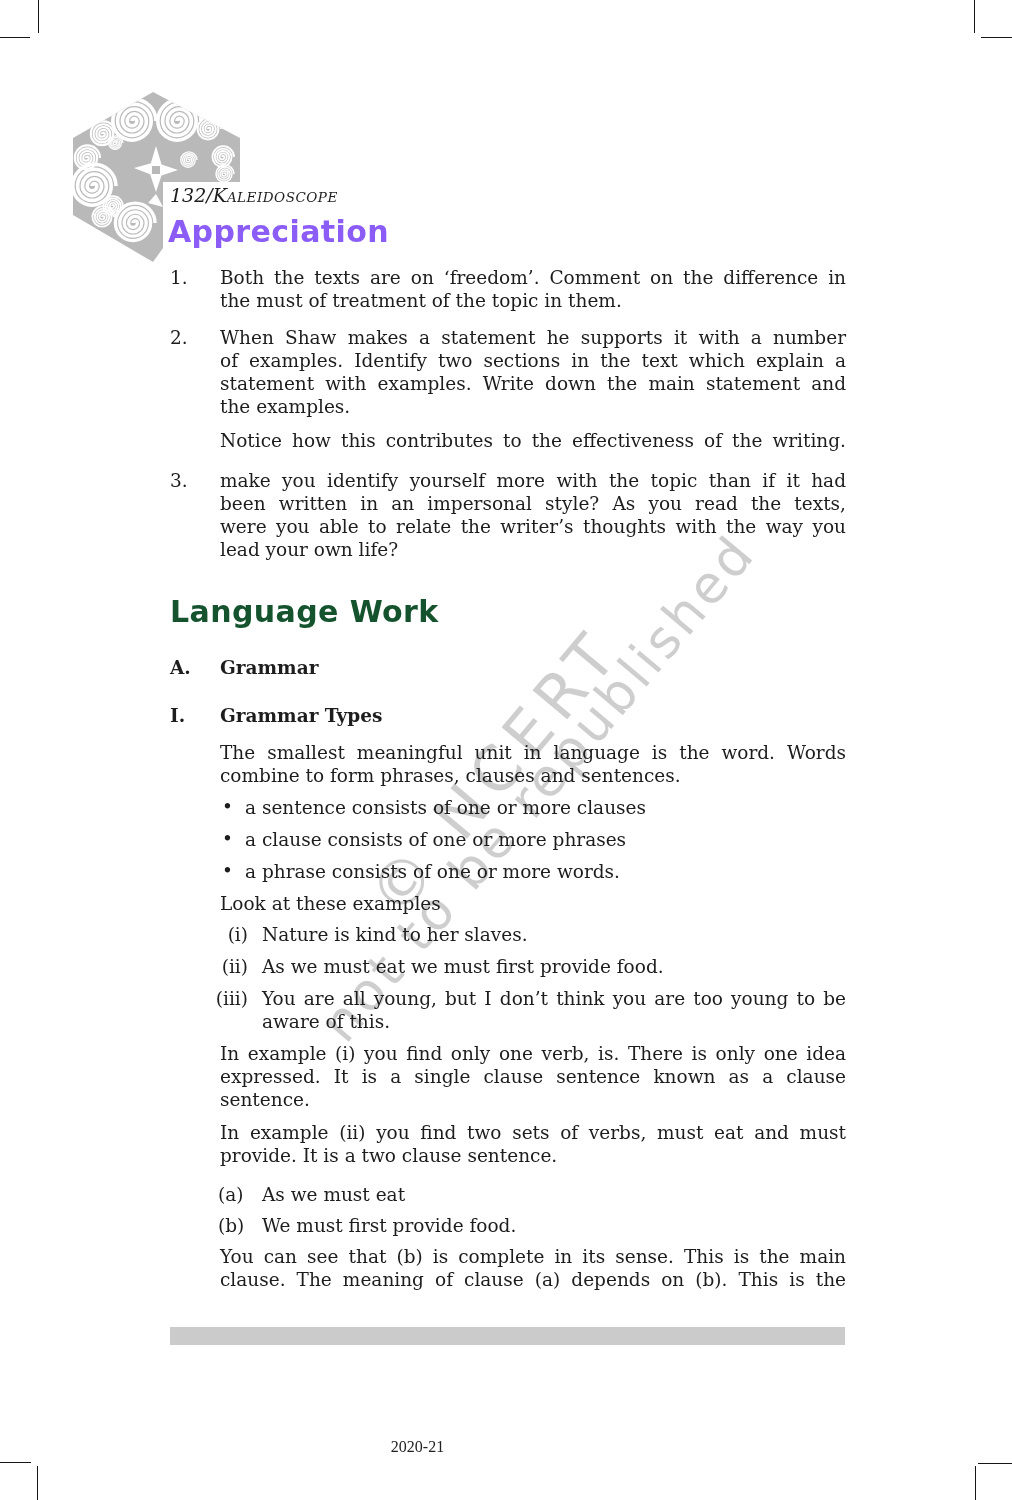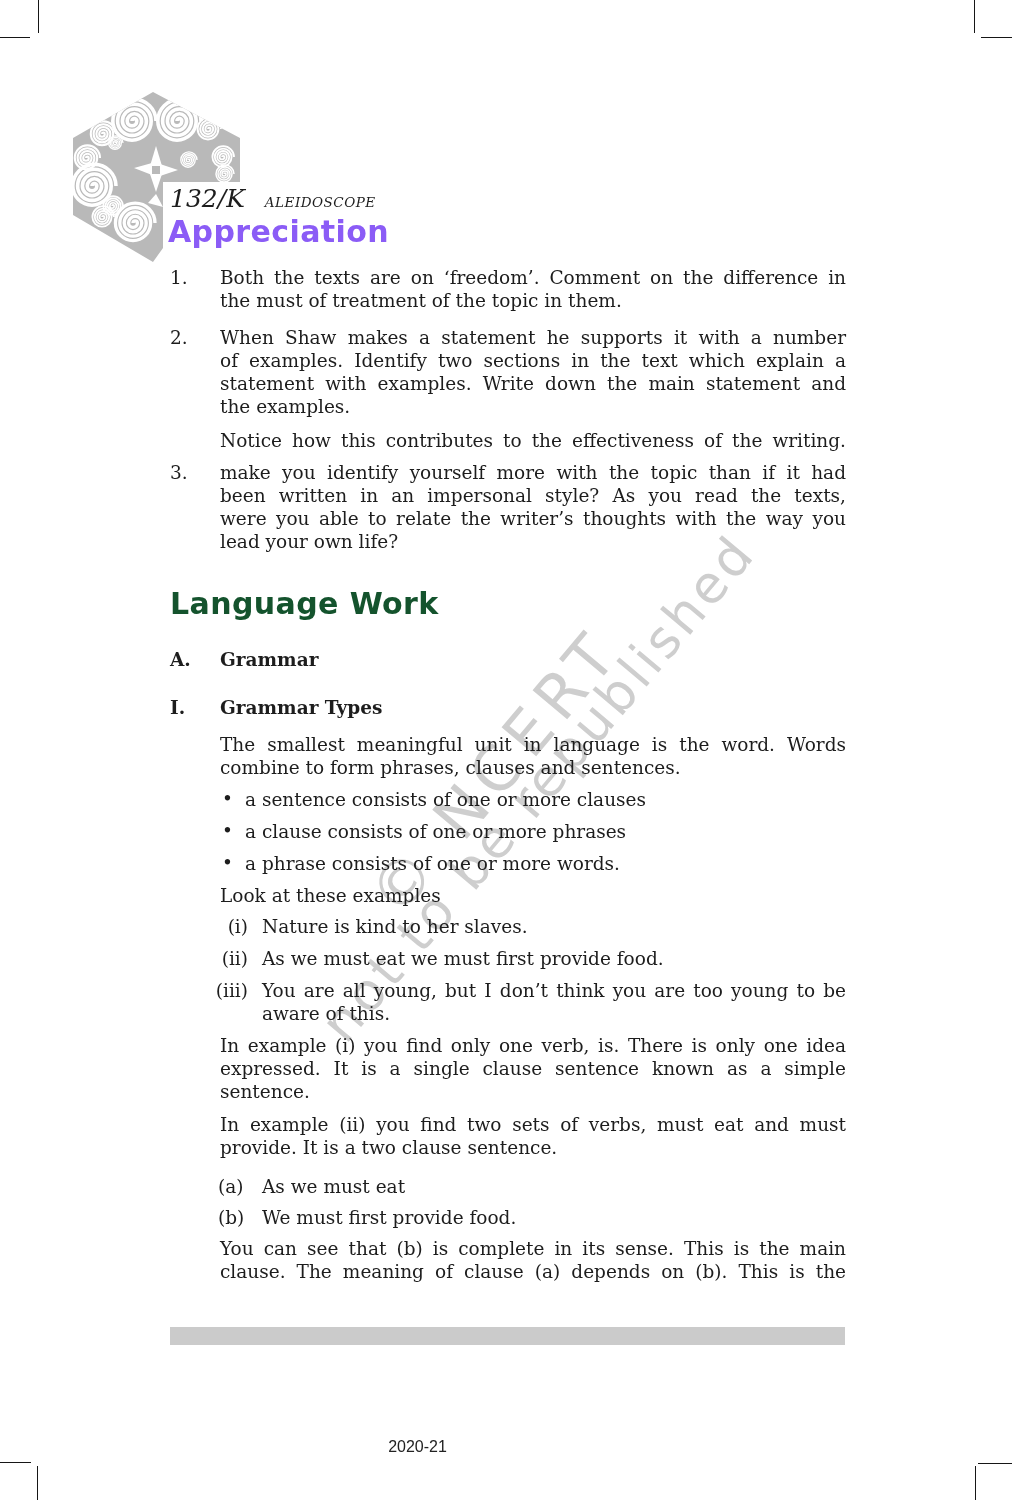--- a/index.html
+++ b/index.html
@@ -9,22 +9,22 @@
 
   
   .cm { position:absolute; background:#161616; }
 
   
   .logo { position:absolute; left:72px; top:90px; z-index:1; }
 
   
   .runhead { position:absolute; left:170px; top:184px; z-index:2;
              font-style:italic; font-family:"DejaVu Serif",serif; color:#1d1d1d; }
-  .rh-num, .rh-k { font-size:25px; }
-  .rh-rest { font-size:13.5px; letter-spacing:.5px;margin-left:20px; }
+  .rh-num, .rh-k { font-size:19px; }
+  .rh-rest { font-size:13.5px; letter-spacing:.5px; }
   .apprec { position:absolute; left:168px; top:214px; z-index:2;
             font-family:"DejaVu Sans",sans-serif; font-weight:700;
             font-size:30px; letter-spacing:.4px; color:#8b5cf6; }
 
   
   .wm { position:absolute; z-index:0; white-space:nowrap; color:#9e9e9e; opacity:.5;
         font-family:"DejaVu Sans",sans-serif; }
   .wm1 { left:495px; top:772px; font-size:62px; letter-spacing:9px;
          transform:translate(-50%,-50%) rotate(-50deg); }
   .wm2 { left:538px; top:788px; font-size:52px; letter-spacing:4px;
@@ -33,21 +33,21 @@
   
   .content { position:absolute; left:170px; top:266px; width:676px; z-index:2;
              font-size:18.5px; line-height:23px; }
   .ln { min-height:23px; }
   .jl { text-align:justify; text-align-last:justify; }
   .it { }
 
   .qitem { position:relative; padding-left:50px; }
   .qnum  { position:absolute; left:0; top:0; }
   .q1 { margin-bottom:14px; } .q2 { margin-bottom:11px; } .q3 { margin-bottom:34px; }
-  .note { padding-left:50px; margin-bottom:9px; }
+  .note { padding-left:50px; margin-bottom:17px; }
 
   .lw { font-family:"DejaVu Sans",sans-serif; font-weight:700; font-size:30px;
         line-height:34px; letter-spacing:.4px; color:#14532d; margin-bottom:27px; }
 
   .secrow { position:relative; padding-left:50px; font-weight:700; }
   .secrow .mark { position:absolute; left:0; }
   .grammar-row { margin-bottom:25px; }
   .sentence-row { margin-bottom:14px; }
 
   .intro { padding-left:50px; margin-bottom:9px; }
@@ -65,21 +65,21 @@
 
   .clause { position:relative; padding-left:92px; margin-bottom:8px; }
   .clmark { position:absolute; left:48px; }
 
   .conclusion { padding-left:50px; }
 
   
   .bar { position:absolute; left:170px; top:1327px; width:675px; height:18px;
          background:#cbcbcb; z-index:1; }
   .year { position:absolute; left:0; top:1438px; width:835px; text-align:center;
-          font-family:Liberation Sans, sans-serif; font-size:16px; color:#222; z-index:2; }
+          font-family:Liberation Serif, serif; font-size:16px; color:#222; z-index:2; }
 </style>
 </head>
 <body>
 
 <div>
   <div class="cm" style="left:38px;top:0;width:1px;height:33px"></div>
   <div class="cm" style="left:0;top:37px;width:30px;height:1px"></div>
 </div>
 <div>
   <div class="cm" style="left:974px;top:0;width:1px;height:33px"></div>
@@ -213,21 +213,21 @@
   <div class="ex">
     <span class="exmark">(iii)</span>
     <div>
         <div class="ln jl"><span>You </span><span class="it">are</span><span> all young, but I don’t think you </span><span class="it">are</span><span> too young to be</span></div>
         <div class="ln"><span>aware of this.</span></div>
       </div>
   </div>
 
   <div class="expl1">
       <div class="ln jl"><span>In example (i) you find only one verb, </span><span class="it">is</span><span>. There is only one idea</span></div>
-      <div class="ln jl"><span>expressed. It is a single clause sentence known as </span><span class="it">a simple</span></div>
+      <div class="ln jl"><span>expressed. It is a single clause sentence known as </span><span class="it">a clause</span></div>
       <div class="ln"><span class="it">sentence.</span></div>
     </div>
   <div class="expl2">
       <div class="ln jl"><span>In example (ii) you find two sets of verbs, </span><span class="it">must eat</span><span> and </span><span class="it">must</span></div>
       <div class="ln"><span class="it">provide</span><span>. It is a two clause sentence.</span></div>
     </div>
 
   <div class="clause">
     <span class="clmark">(a)</span>
     <span>As we must eat</span>

